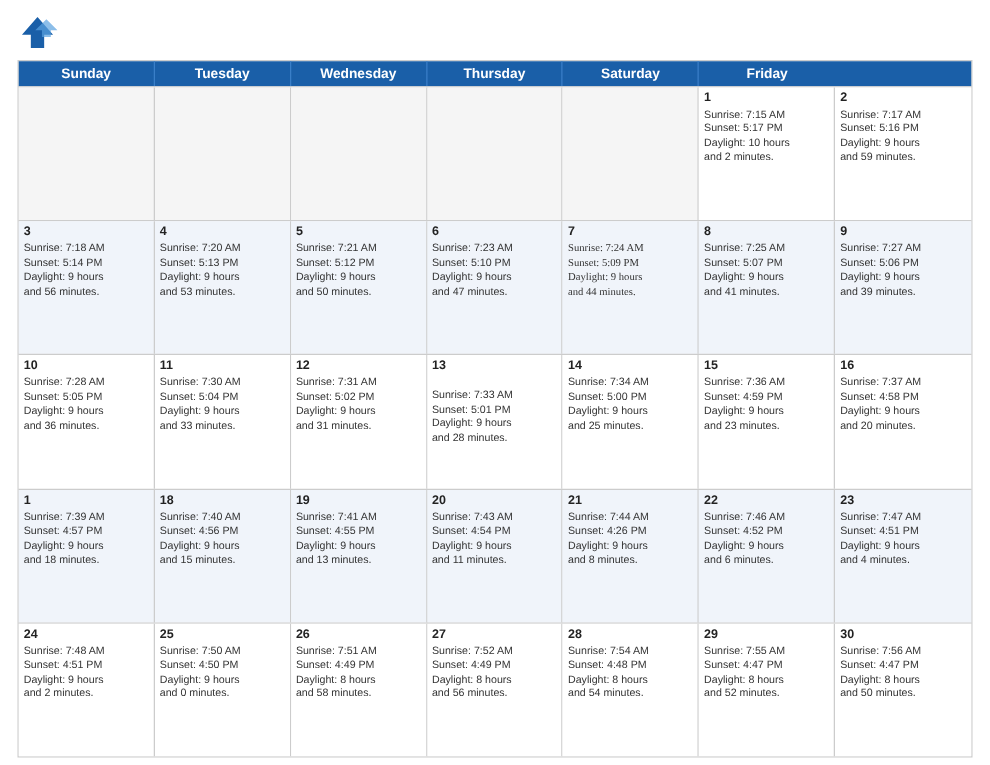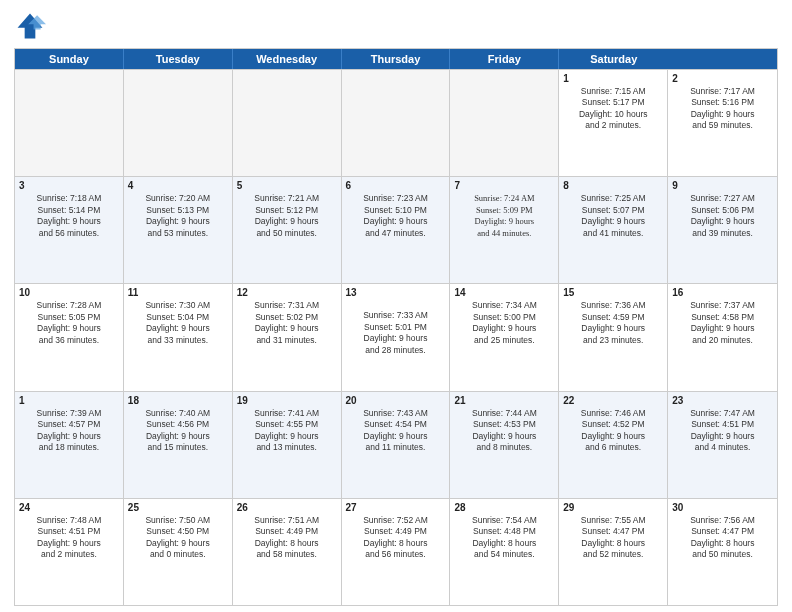--- a/index.html
+++ b/index.html
@@ -100,21 +100,20 @@
     .day-num {
       font-size: 10px;
       font-weight: bold;
       color: #222;
       margin-bottom: 2px;
     }
     .cell-text {
       font-size: 8.5px;
       line-height: 1.35;
       color: #333;
-      text-align: center;
     }
   </style>
 </head>
 <body>
 
 <div class="page">
   <div class="header">
     <div class="logo">
       <svg class="logo-icon" viewBox="0 0 36 36">
         <polygon points="18,4 32,20 24,20 24,32 12,32 12,20 4,20" fill="#1a5fa8"></polygon>
@@ -130,22 +129,22 @@
       <div class="location"></div>
     </div>
   </div>
 
   <div class="calendar">
     <div class="cal-header">
     <div class="cal-header-cell">Sunday</div>
         <div class="cal-header-cell">Tuesday</div>
         <div class="cal-header-cell">Wednesday</div>
         <div class="cal-header-cell">Thursday</div>
+        <div class="cal-header-cell">Saturday</div>
         <div class="cal-header-cell">Friday</div>
-        <div class="cal-header-cell">Saturday</div>
       </div>
     <div class="cal-body">
     <div class="cal-row">
           <div class="cal-cell empty"></div>
           <div class="cal-cell empty"></div>
           <div class="cal-cell empty"></div>
           <div class="cal-cell empty"></div>
           <div class="cal-cell empty"></div>
           <div class="cal-cell">
             <div class="day-num">1</div>
@@ -289,21 +288,21 @@
           <div class="cal-cell alt-row">
             <div class="day-num">20</div>
             <div class="cell-text" style="white-space: pre-line;">Sunrise: 7:43 AM
 Sunset: 4:54 PM
 Daylight: 9 hours
 and 11 minutes.</div>
           </div>
           <div class="cal-cell alt-row">
             <div class="day-num">21</div>
             <div class="cell-text" style="white-space: pre-line;">Sunrise: 7:44 AM
-Sunset: 4:53 PM
+Sunset: 4:26 PM
 Daylight: 9 hours
 and 8 minutes.</div>
           </div>
           <div class="cal-cell alt-row">
             <div class="day-num">22</div>
             <div class="cell-text" style="white-space: pre-line;">Sunrise: 7:46 AM
 Sunset: 4:52 PM
 Daylight: 9 hours
 and 6 minutes.</div>
           </div>

